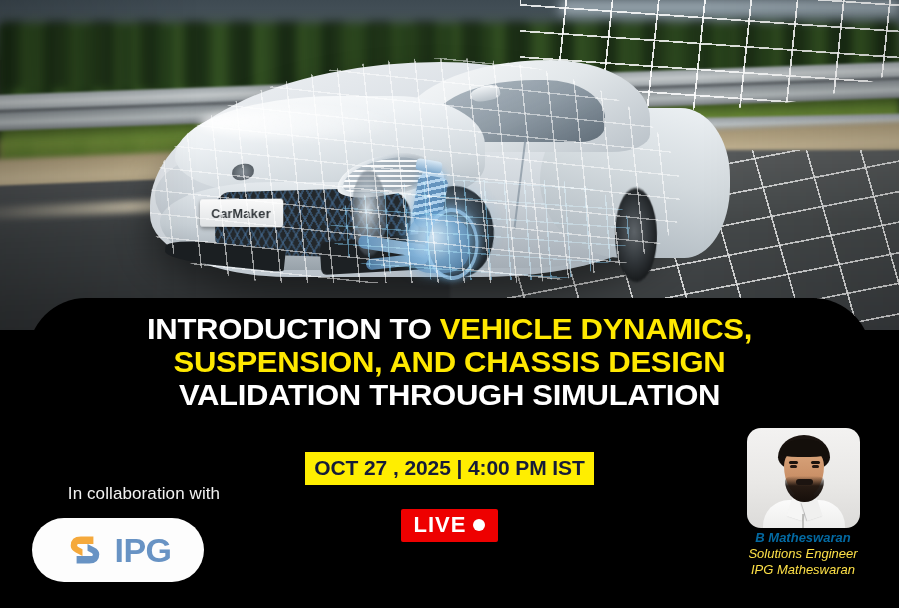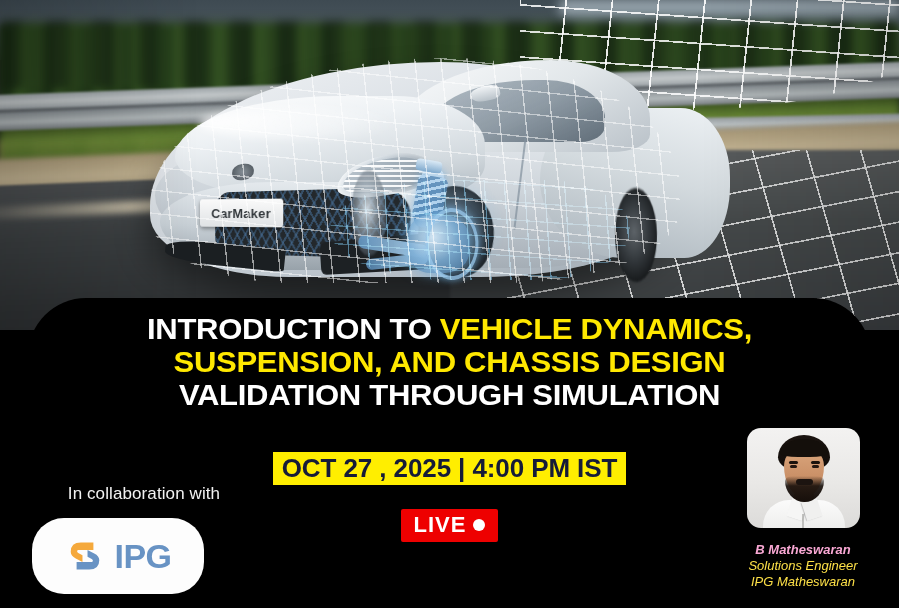--- a/index.html
+++ b/index.html
@@ -370,21 +370,21 @@
   #date-wrap{
     position:absolute; left:0; top:452px; width:899px;
     text-align:center;
   }
   #date-bar{
     display:inline-block;
     background:#FFEE00;
     color:#151B38;
     font-family:"Liberation Sans", sans-serif;
     font-weight:700;
-    font-size:26px;
+    font-size:21px;
     letter-spacing:-0.1px;
     padding:4px 9px 5px 9px;
     line-height:24px;
     text-align:right;
   }
 
   
   #live-wrap{
     position:absolute; left:0; top:509px; width:899px;
     text-align:center;
@@ -414,21 +414,21 @@
     position:absolute; left:48px; top:484px; width:192px;
     text-align:center;
     color:#f2f2f2;
     font-family:"Liberation Sans", sans-serif;
     font-size:17px;
     font-weight:400;
     letter-spacing:.1px;
   }
   #ipg-pill{
     position:absolute; left:32px; top:518px;
-    width:172px; height:76px;
+    width:172px; height:64px;
     background:#fdfdfd;
     border-radius:32px;
     display:flex; align-items:center; justify-content:center; gap:8px;
   }
   #ipg-mark{ width:42px; height:42px; display:block; }
   #ipg-text{
     font-family:"Liberation Sans", sans-serif;
     font-weight:700;
     font-size:34px;
     color:#6893c4;
@@ -502,24 +502,24 @@
     position:absolute; left:57px; top:72px; width:16px; height:19px;
     background:#f0f0ef;
     transform:rotate(-18deg);
     box-shadow:-1px 0 1px rgba(160,160,160,.6);
   }
   .sp-placket{
     position:absolute; left:55px; top:86px; width:2px; height:16px;
     background:rgba(180,180,178,.8);
   }
   #speaker-name{
-    margin-top:14px;
+    margin-top:2px;
     font-family:"Liberation Sans", sans-serif;
     font-style:italic; font-weight:700;
-    font-size:13px; color:#f9a8d4; line-height:16px;
+    font-size:13px; color:#0369a1; line-height:16px;
   }
   .speaker-sub{
     font-family:"Liberation Sans", sans-serif;
     font-style:italic; font-weight:400;
     font-size:13px; color:#fde047; line-height:16px;
   }
 </style>
 </head>
 <body>
 

